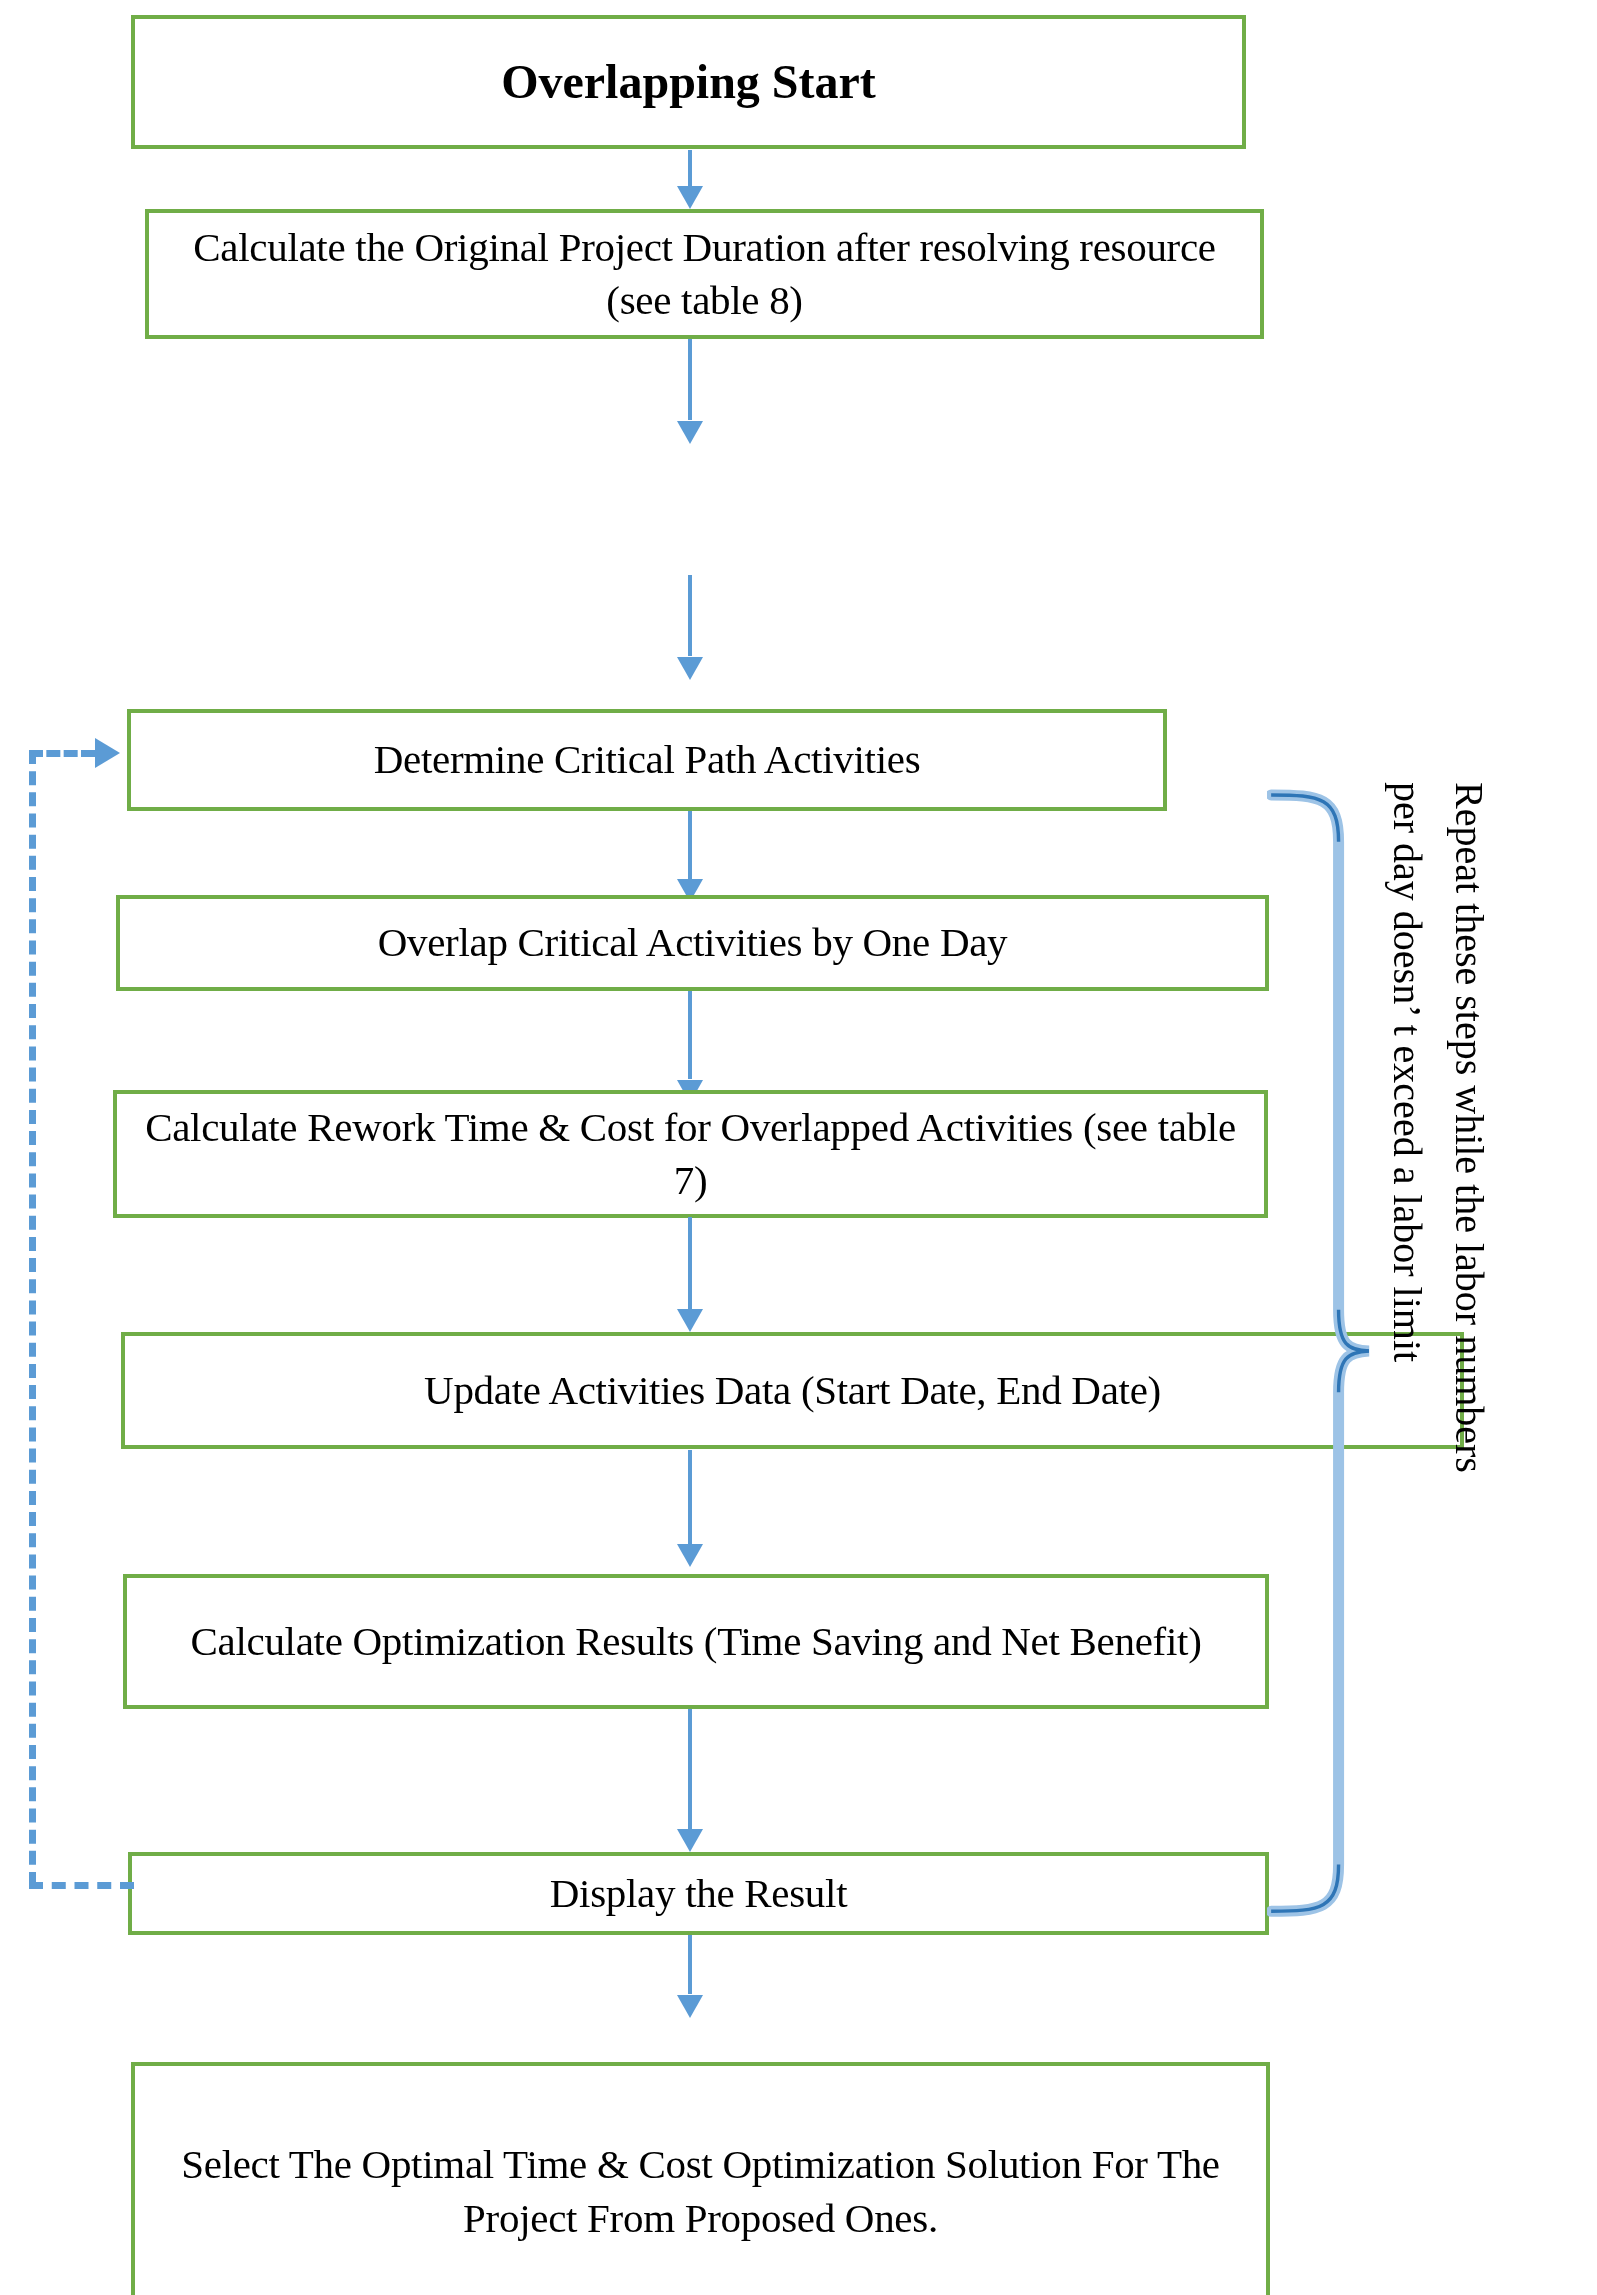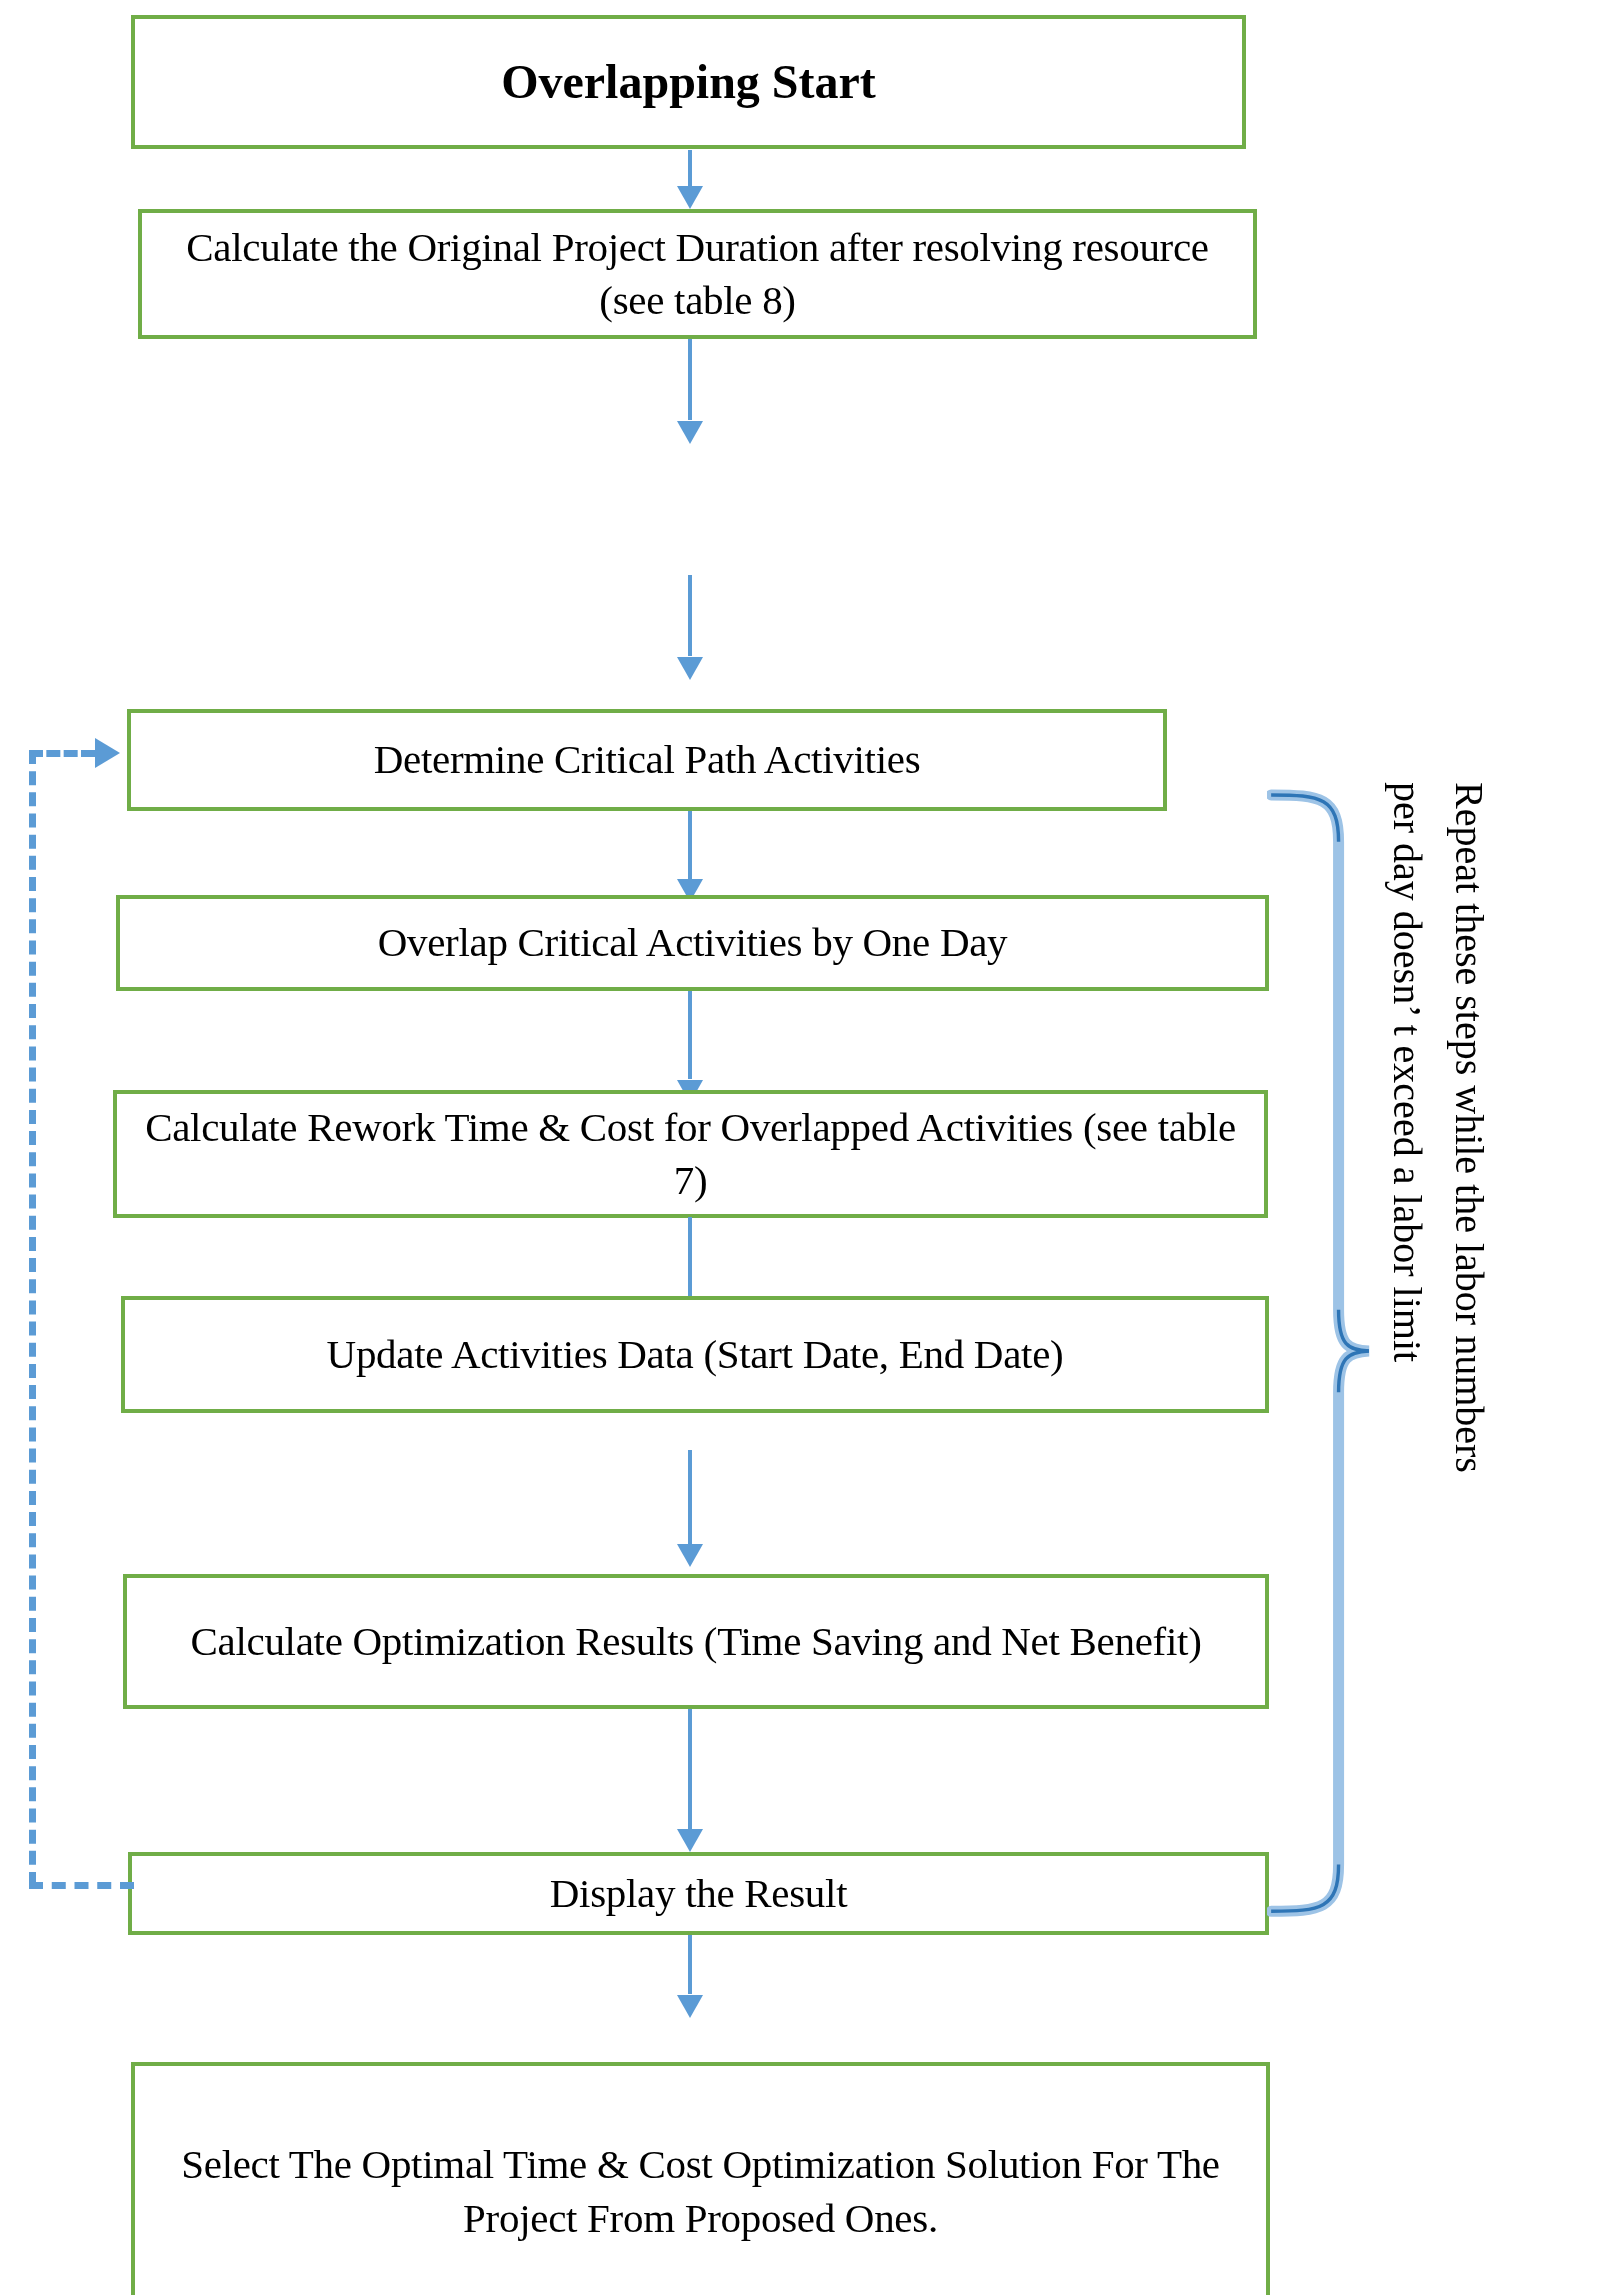--- a/index.html
+++ b/index.html
@@ -115,21 +115,21 @@
 
   <div class="node title" style="left:131px; top:15px; width:1115px; height:134px;">
     <span class="txt">Overlapping Start</span>
   </div>
 
   <div class="conn" style="left:676px; top:150px; width:27.6px; height:59px;">
     <div class="stem" style="height:36px;"></div>
     <div class="head"></div>
   </div>
 
-  <div class="node" style="left:138px; top:209px; width:1119px; height:130px;">
+  <div class="node" style="left:145px; top:209px; width:1119px; height:130px;">
     <span class="txt">Calculate the Original Project Duration after resolving resource (see table 8)</span>
   </div>
 
   <div class="conn" style="left:676px; top:339px; width:27.6px; height:105px;">
     <div class="stem" style="height:81px;"></div>
     <div class="head"></div>
   </div>
 
 
   <div class="conn" style="left:676px; top:575px; width:27.6px; height:105px;">
@@ -157,21 +157,21 @@
 
   <div class="node" style="left:113px; top:1090px; width:1155px; height:128px;justify-content:center;">
     <span class="txt">Calculate Rework Time &amp; Cost for Overlapped Activities (see table 7)</span>
   </div>
 
   <div class="conn" style="left:676px; top:1217px; width:27.6px; height:115px;">
     <div class="stem" style="height:92px;"></div>
     <div class="head"></div>
   </div>
 
-  <div class="node" style="left:121px; top:1296px; width:1148px; height:117px;">
+  <div class="node" style="left:121px; top:1332px; width:1343px; height:117px;">
     <span class="txt">Update Activities Data (Start Date, End Date)</span>
   </div>
 
   <div class="conn" style="left:676px; top:1450px; width:27.6px; height:117px;">
     <div class="stem" style="height:94px;"></div>
     <div class="head"></div>
   </div>
 
   <div class="node" style="left:123px; top:1574px; width:1146px; height:135px;">
     <span class="txt">Calculate Optimization Results (Time Saving and Net Benefit)</span>

